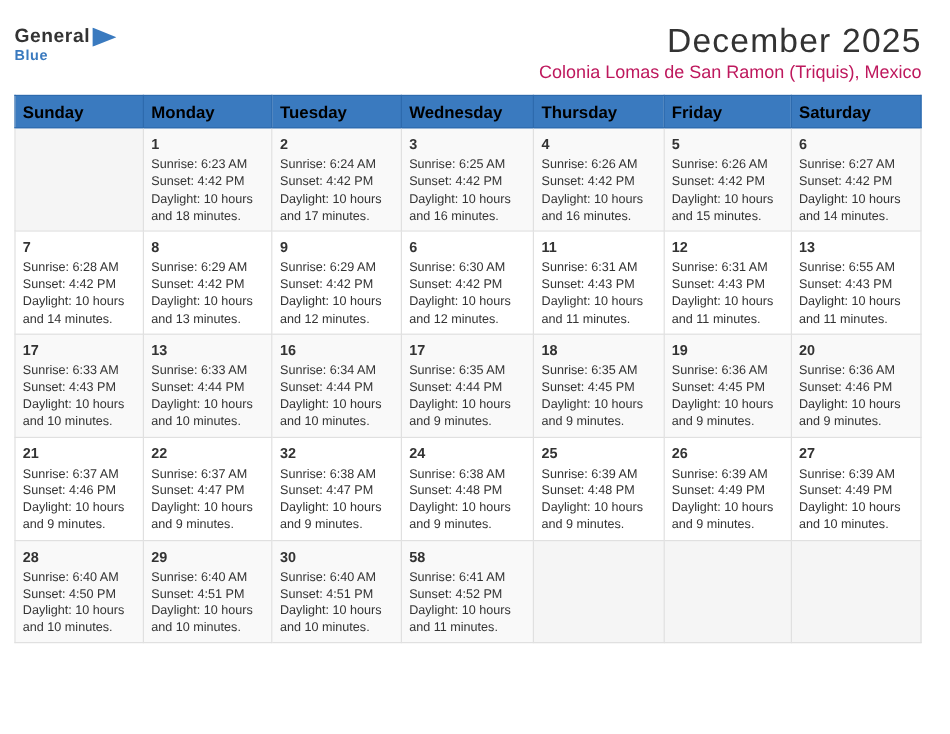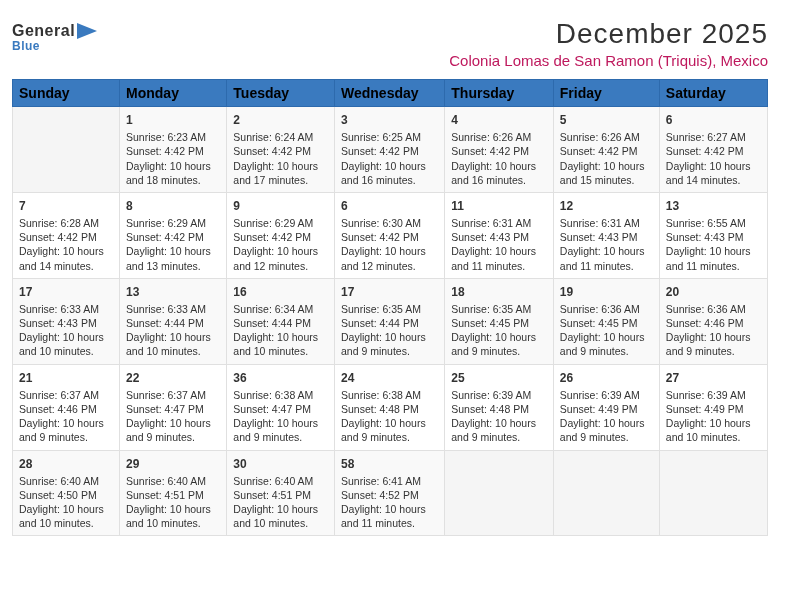--- a/index.html
+++ b/index.html
@@ -159,21 +159,21 @@
           <td><span class="day-num">13</span><span>Sunrise: 6:33 AM</span><br><span>Sunset: 4:44 PM</span><br><span>Daylight: 10 hours</span><br><span>and 10 minutes.</span></td>
           <td><span class="day-num">16</span><span>Sunrise: 6:34 AM</span><br><span>Sunset: 4:44 PM</span><br><span>Daylight: 10 hours</span><br><span>and 10 minutes.</span></td>
           <td><span class="day-num">17</span><span>Sunrise: 6:35 AM</span><br><span>Sunset: 4:44 PM</span><br><span>Daylight: 10 hours</span><br><span>and 9 minutes.</span></td>
           <td><span class="day-num">18</span><span>Sunrise: 6:35 AM</span><br><span>Sunset: 4:45 PM</span><br><span>Daylight: 10 hours</span><br><span>and 9 minutes.</span></td>
           <td><span class="day-num">19</span><span>Sunrise: 6:36 AM</span><br><span>Sunset: 4:45 PM</span><br><span>Daylight: 10 hours</span><br><span>and 9 minutes.</span></td>
           <td><span class="day-num">20</span><span>Sunrise: 6:36 AM</span><br><span>Sunset: 4:46 PM</span><br><span>Daylight: 10 hours</span><br><span>and 9 minutes.</span></td>
         </tr>
         <tr>
           <td><span class="day-num">21</span><span>Sunrise: 6:37 AM</span><br><span>Sunset: 4:46 PM</span><br><span>Daylight: 10 hours</span><br><span>and 9 minutes.</span></td>
           <td><span class="day-num">22</span><span>Sunrise: 6:37 AM</span><br><span>Sunset: 4:47 PM</span><br><span>Daylight: 10 hours</span><br><span>and 9 minutes.</span></td>
-          <td><span class="day-num">36</span><span>Sunrise: 6:38 AM</span><br><span>Sunset: 4:47 PM</span><br><span>Daylight: 10 hours</span><br><span>and 9 minutes.</span></td>
+          <td><span class="day-num">32</span><span>Sunrise: 6:38 AM</span><br><span>Sunset: 4:47 PM</span><br><span>Daylight: 10 hours</span><br><span>and 9 minutes.</span></td>
           <td><span class="day-num">24</span><span>Sunrise: 6:38 AM</span><br><span>Sunset: 4:48 PM</span><br><span>Daylight: 10 hours</span><br><span>and 9 minutes.</span></td>
           <td><span class="day-num">25</span><span>Sunrise: 6:39 AM</span><br><span>Sunset: 4:48 PM</span><br><span>Daylight: 10 hours</span><br><span>and 9 minutes.</span></td>
           <td><span class="day-num">26</span><span>Sunrise: 6:39 AM</span><br><span>Sunset: 4:49 PM</span><br><span>Daylight: 10 hours</span><br><span>and 9 minutes.</span></td>
           <td><span class="day-num">27</span><span>Sunrise: 6:39 AM</span><br><span>Sunset: 4:49 PM</span><br><span>Daylight: 10 hours</span><br><span>and 10 minutes.</span></td>
         </tr>
         <tr>
           <td><span class="day-num">28</span><span>Sunrise: 6:40 AM</span><br><span>Sunset: 4:50 PM</span><br><span>Daylight: 10 hours</span><br><span>and 10 minutes.</span></td>
           <td><span class="day-num">29</span><span>Sunrise: 6:40 AM</span><br><span>Sunset: 4:51 PM</span><br><span>Daylight: 10 hours</span><br><span>and 10 minutes.</span></td>
           <td><span class="day-num">30</span><span>Sunrise: 6:40 AM</span><br><span>Sunset: 4:51 PM</span><br><span>Daylight: 10 hours</span><br><span>and 10 minutes.</span></td>
           <td><span class="day-num">58</span><span>Sunrise: 6:41 AM</span><br><span>Sunset: 4:52 PM</span><br><span>Daylight: 10 hours</span><br><span>and 11 minutes.</span></td>

